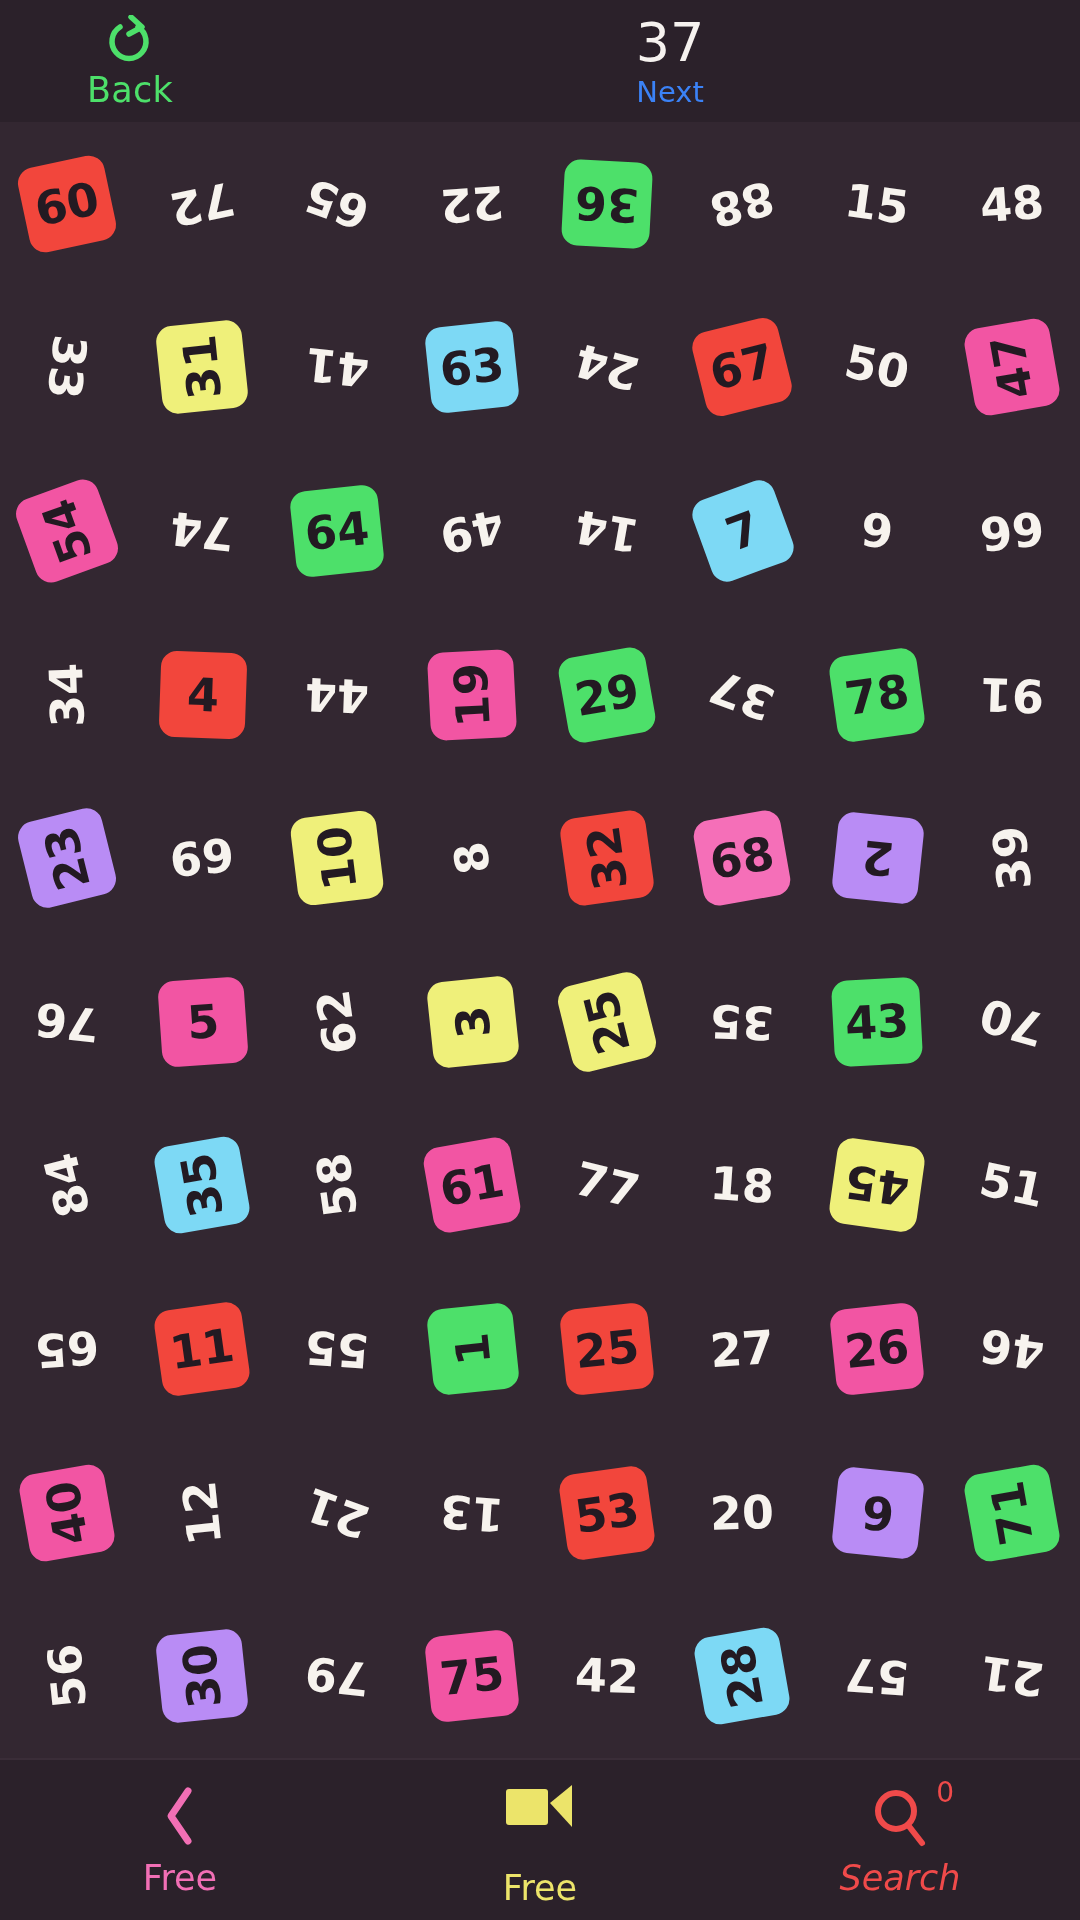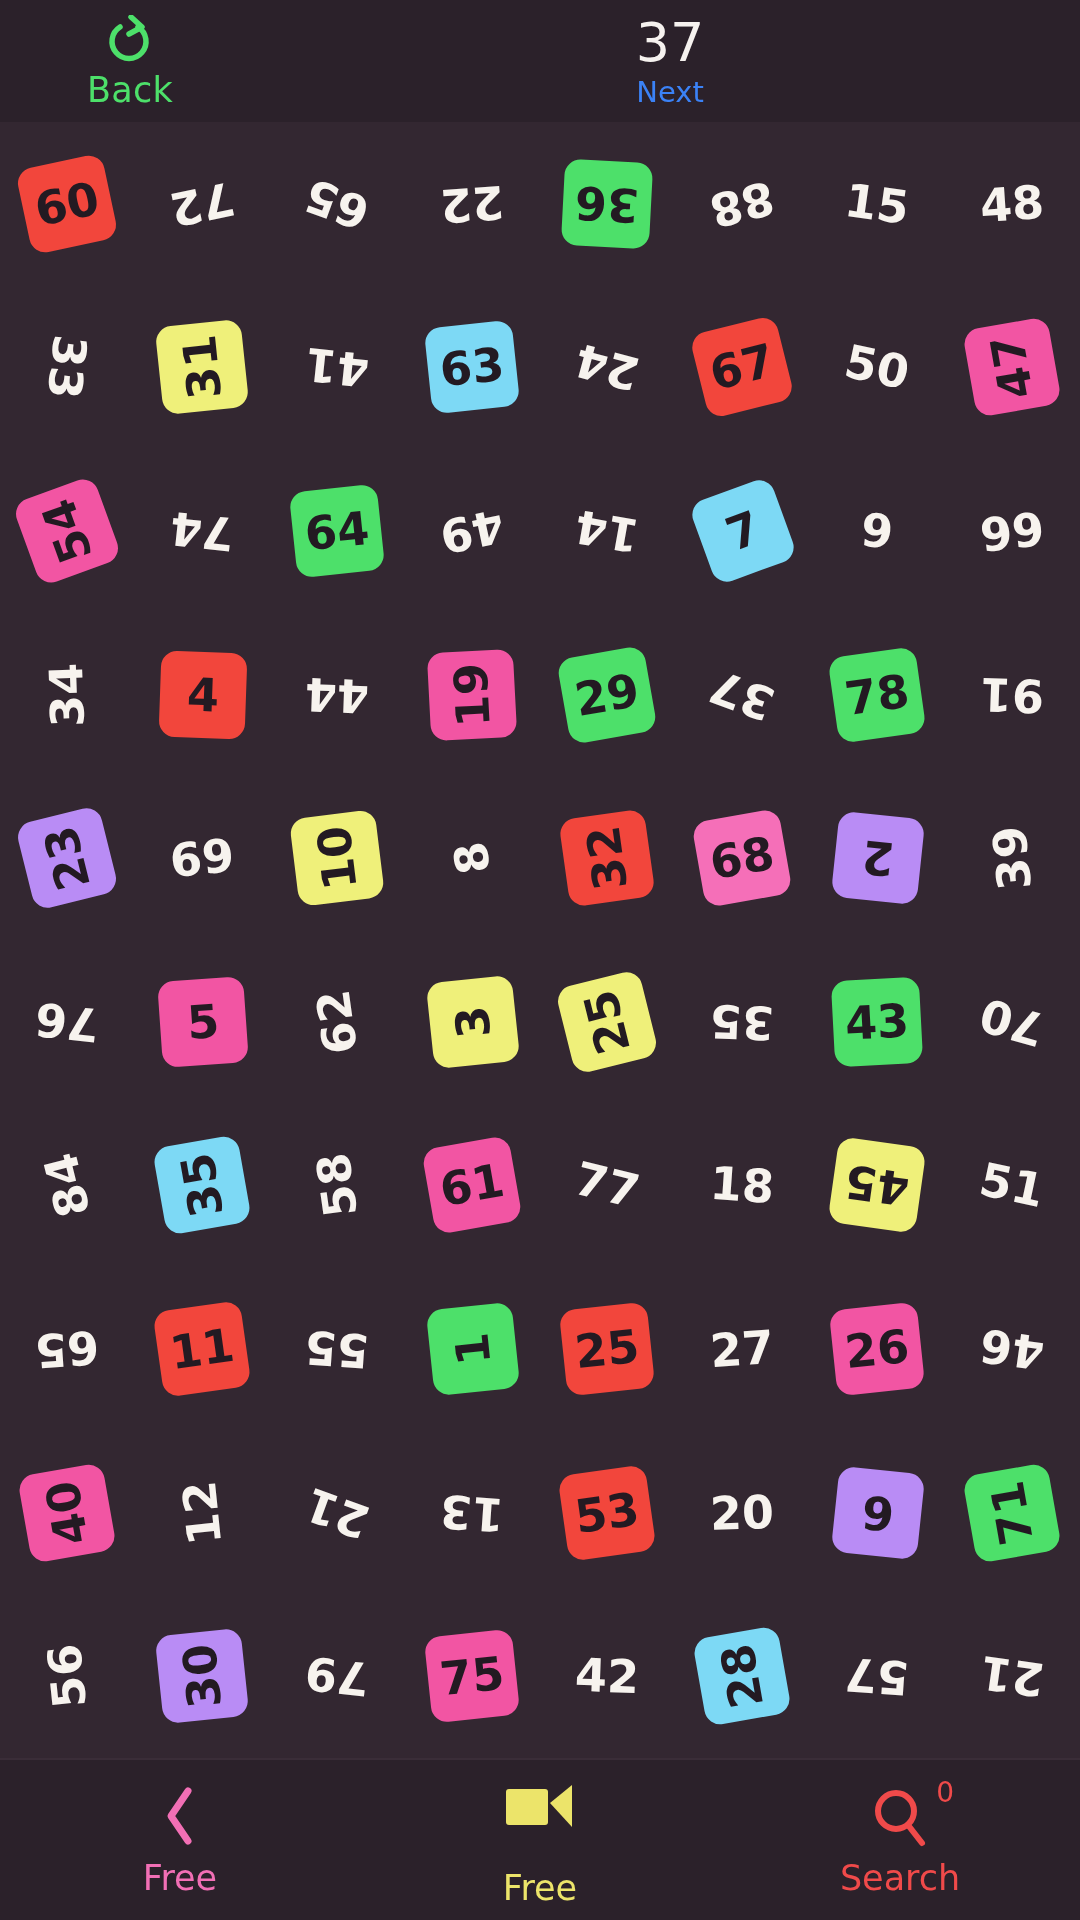--- a/index.html
+++ b/index.html
@@ -84,21 +84,21 @@
     display:flex;align-items:center;
     border-top:2px solid #3a2d38;
   }
   .foot-cell{
     flex:1;display:flex;flex-direction:column;align-items:center;justify-content:center;
     position:relative;
   }
   .foot-label{font-size:35px;line-height:1;margin-top:14px;}
   .back-label{color:#f26fb5;}
   .free-label{color:#ece46a;margin-top:34px;}
-  .search-label{color:#f04a4a;}
+  .search-label{color:#f04a4a;font-style:italic;}
   .foot-icon{height:62px;display:flex;align-items:center;justify-content:center;position:relative;}
   .search-badge{
     position:absolute;top:-6px;right:-26px;
     color:#f04a4a;font-size:28px;line-height:1;
   }
 </style>
 </head>
 <body>
 
 <div id="app">

